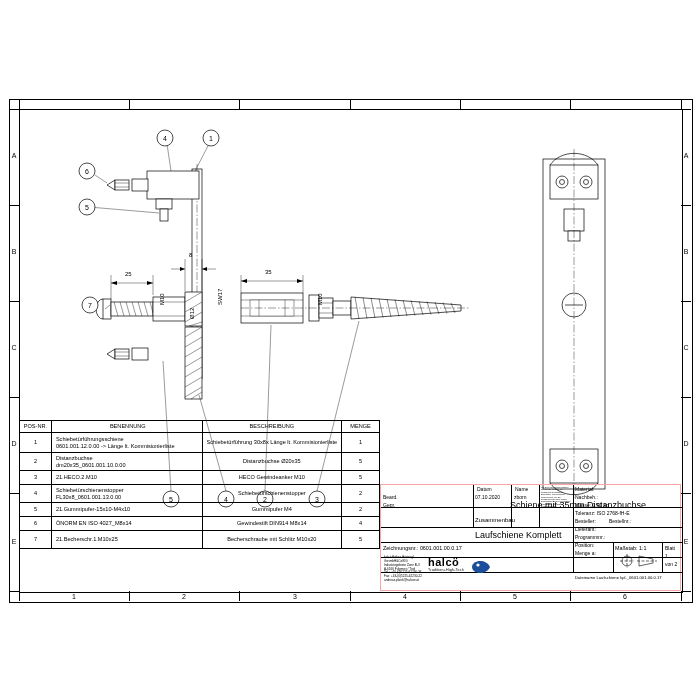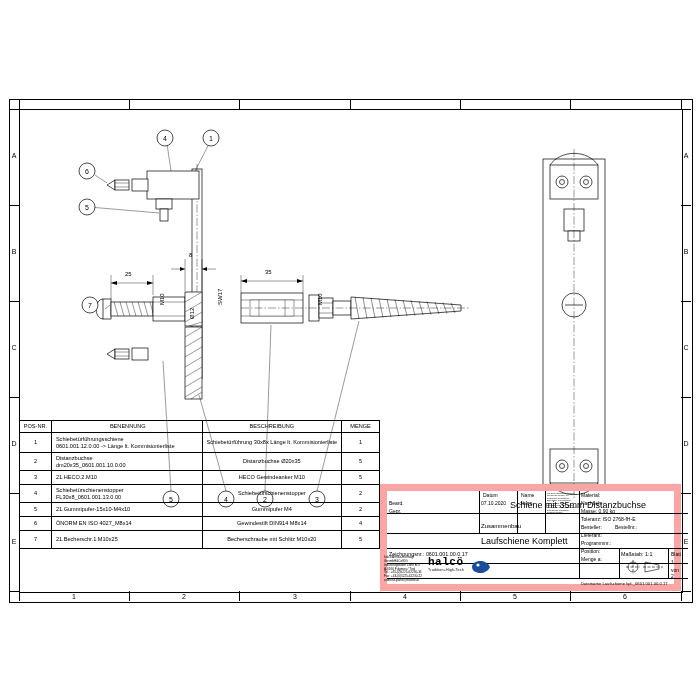--- a/index.html
+++ b/index.html
@@ -25,28 +25,28 @@
   
   .ptable{position:absolute;left:19px;top:420px;width:361px;border-collapse:collapse;font-size:5.6px;}
   .ptable td,.ptable th{border:1px solid #000;padding:1px 2px;text-align:center;vertical-align:middle;line-height:1.25;}
   .ptable th{font-size:5.6px;font-weight:normal;height:9px;}
   .ptable .c-pos{width:28px;}
   .ptable .c-ben{width:150px;text-align:left;padding-left:4px;}
   .ptable .c-des{width:140px;}
   .ptable .c-men{width:34px;}
 
   
-  .tblock{position:absolute;left:380px;top:484px;width:301px;height:107px;border:7px solid #fca5a5;box-sizing:border-box;font-size:5px;padding-left:14px;}
+  .tblock{position:absolute;left:380px;top:484px;width:301px;height:107px;border:1px solid #fca5a5;box-sizing:border-box;font-size:5px;padding-left:14px;}
   .tb-line{position:absolute;background:#000;}
   .tb-txt{position:absolute;line-height:1.2;}
 
   .big1{position:absolute;left:510px;top:500px;font-size:9px;white-space:nowrap;}
 
   .logo{position:absolute;left:428px;top:556px;width:60px;height:26px;}
-  .logo-txt{font-size:11px;font-weight:bold;letter-spacing:.5px;font-family:Liberation Mono, monospace;}
+  .logo-txt{font-size:11px;font-weight:bold;letter-spacing:.5px;}
   .logo-sub{font-size:3.6px;letter-spacing:.2px;}
   .addr{position:absolute;left:384px;top:556px;width:44px;font-size:3.1px;line-height:1.25;}
 
   .dimtxt{font-size:6px;}
 </style>
 </head>
 <body>
 
 <div id="sheet">
 

